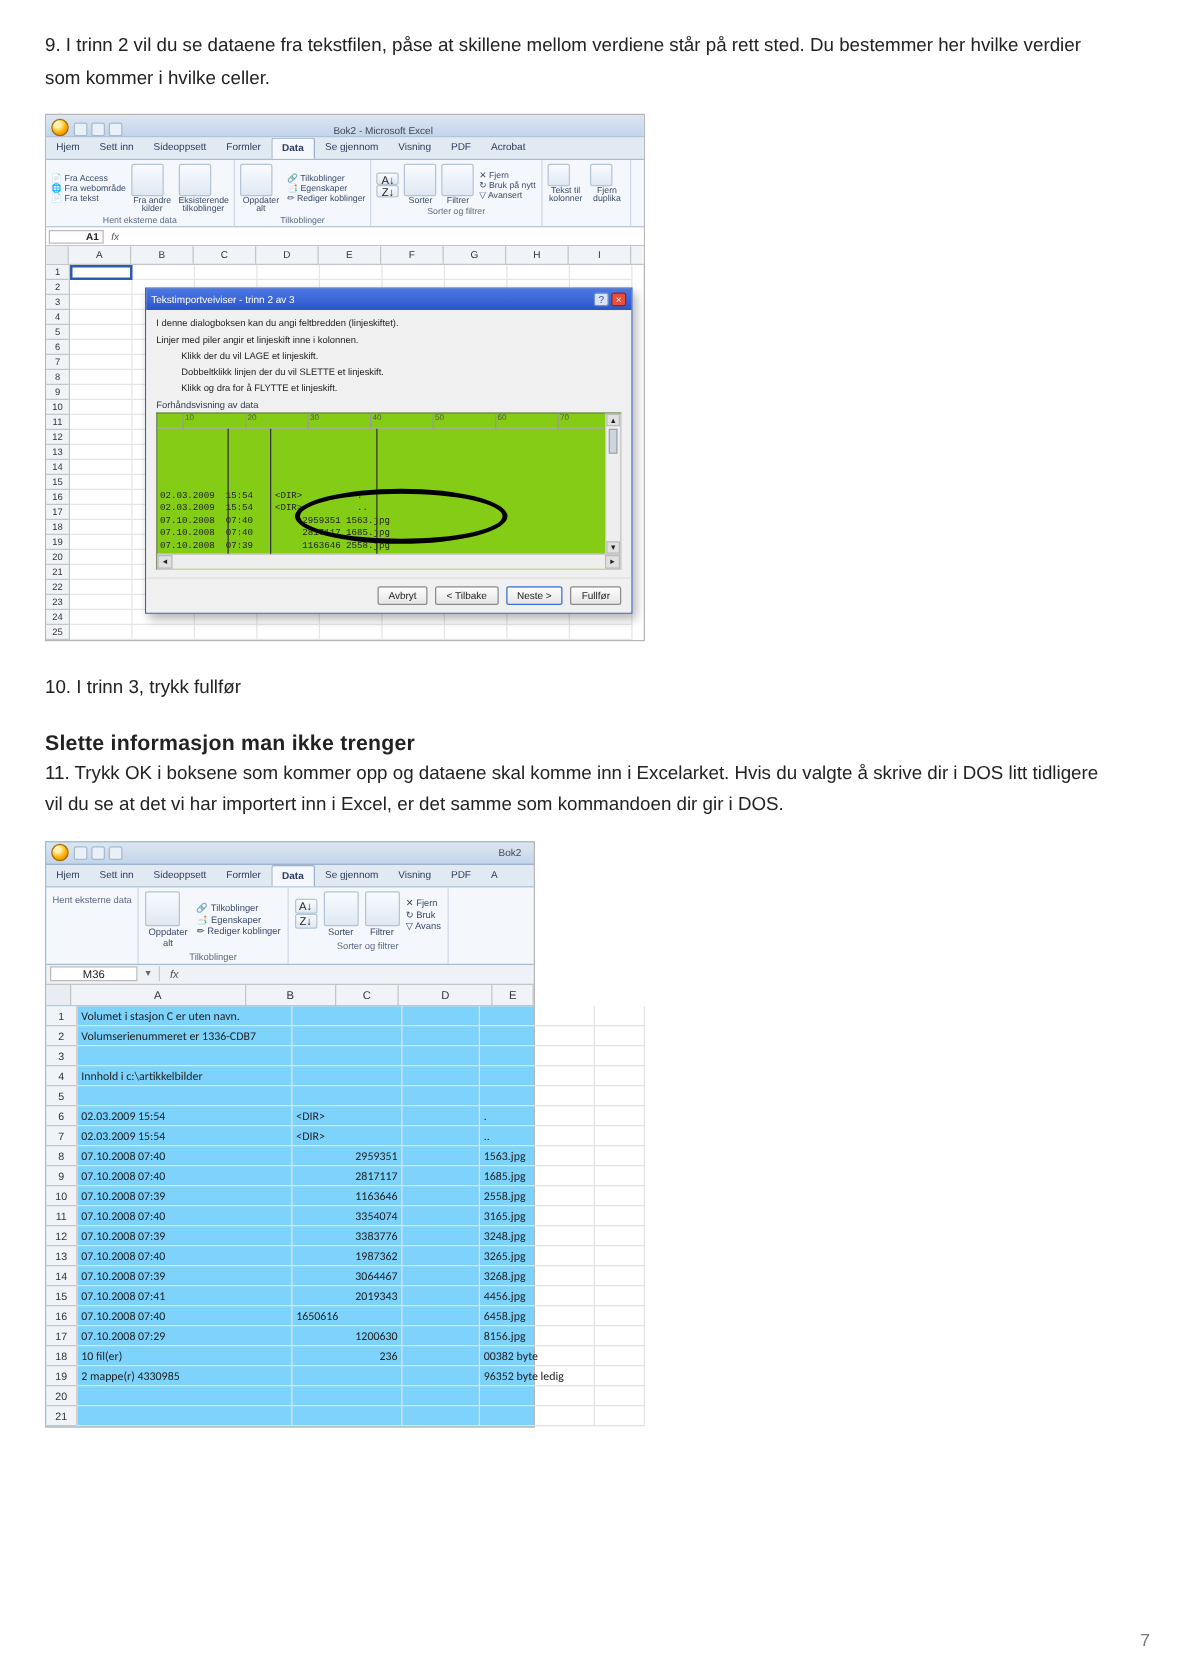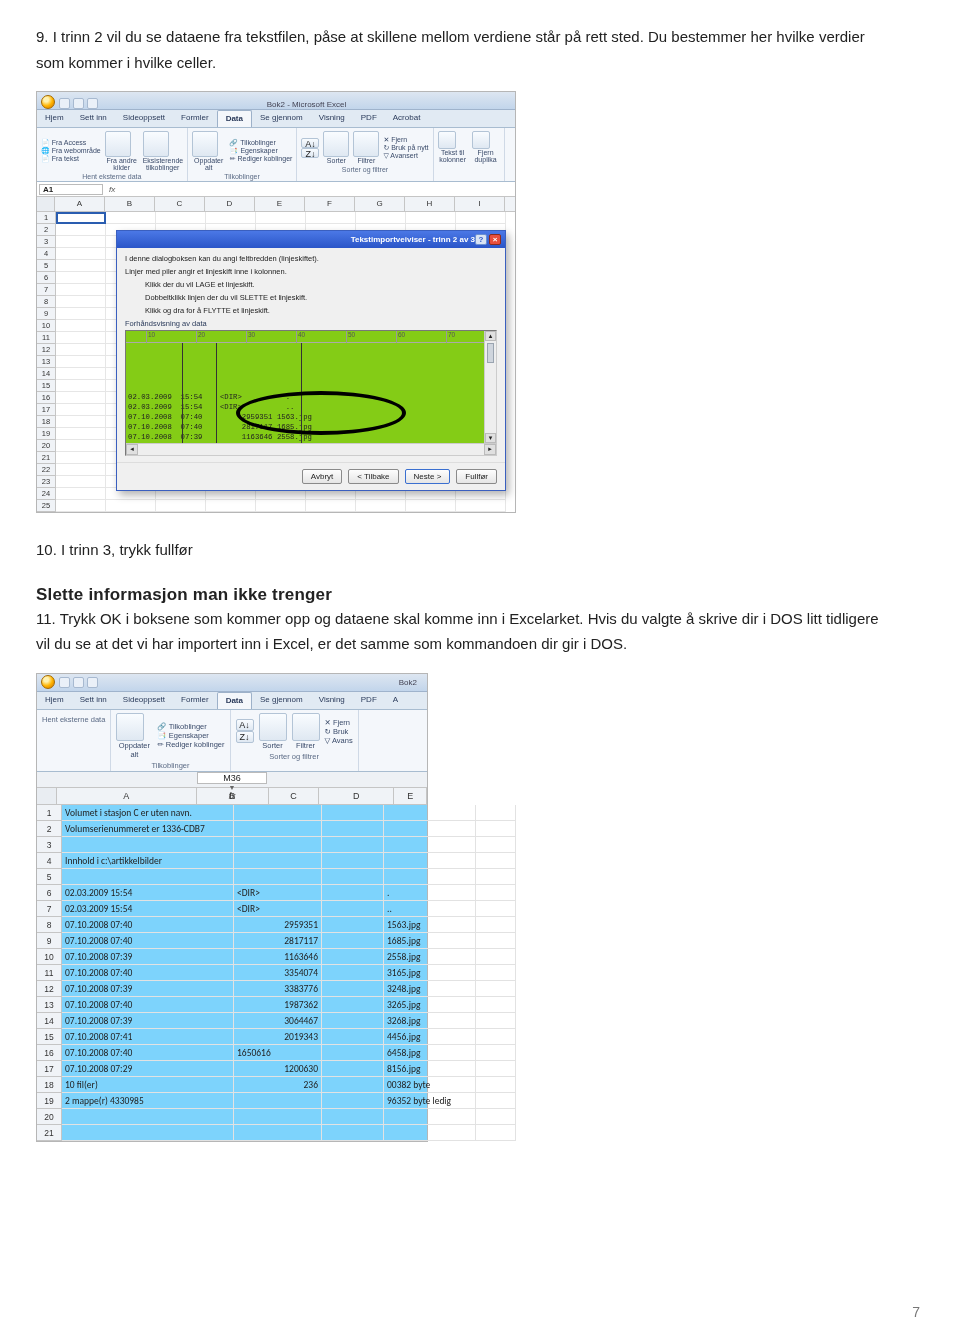--- a/index.html
+++ b/index.html
@@ -28,35 +28,35 @@
   .fig1 .tab { padding:3px 8px 0; color:#2a3a5a; font-size:8px; }
   .fig1 .tab.active { background:#f4f7fb; border-top:1px solid #9db1c9; border-left:1px solid #9db1c9; border-right:1px solid #9db1c9; border-radius:2px 2px 0 0; font-weight:600; }
   .fig1 .ribbon { display:flex; background:#f4f7fb; border-bottom:1px solid #a8bcd0; }
   .fig1 .rgroup { border-right:1px solid #cfd9e6; padding:3px 4px 1px; }
   .fig1 .rgroup .row { display:flex; gap:4px; align-items:center; }
   .fig1 .ricon { width:18px; height:18px; background:linear-gradient(#f9fcff,#dfe8f2); border:1px solid #b3c4d6; border-radius:2px; }
   .fig1 .ricon.big { width:26px; height:26px; }
   .fig1 .rlbl { font-size:7px; color:#3a4b6a; }
   .fig1 .rcap { font-size:7px; text-align:center; color:#5b6b85; margin-top:2px; }
   .fig1 .namebox-row { display:flex; align-items:center; background:#fff; border-bottom:1px solid #c5c5c5; height:15px; }
-  .fig1 .namebox { width:64px; border:1px solid #bbb; margin:0 2px; padding:0 3px; font-size:8px; font-weight:bold; text-align:left; background:#fff; }
+  .fig1 .namebox { width:44px; border:1px solid #bbb; margin:0 2px; padding:0 3px; font-size:8px; font-weight:bold; text-align:right; background:#fff; }
   .fig1 .fx { padding:0 4px; font-style:italic; color:#555; font-size:8px; }
   .fig1 .colhdr { display:flex; background:#f0f3f7; border-bottom:1px solid #c5c5c5; }
   .fig1 .corner { width:18px; height:14px; border-right:1px solid #c5c5c5; background:#e9edf2; }
   .fig1 .ch { width:50px; height:14px; border-right:1px solid #c5c5c5; text-align:center; font-size:8px; color:#333; line-height:14px; }
   .fig1 .gridarea { display:flex; position:relative; }
   .fig1 .rowhdr { background:#f0f3f7; border-right:1px solid #c5c5c5; }
   .fig1 .rh { width:18px; height:12px; border-bottom:1px solid #c5c5c5; text-align:center; font-size:7.5px; color:#333; line-height:12px; }
   .fig1 .cells { position:relative; flex:1; }
   .fig1 .cells .sel { position:absolute; left:0; top:0; width:50px; height:12px; border:2px solid #2a5db0; }
   .fig1 .crow { display:flex; }
   .fig1 .cell { width:50px; height:12px; border-right:1px solid #e6e6e6; border-bottom:1px solid #e6e6e6; }
 
   .wiz { position:absolute; left:60px; top:18px; width:390px; background:#f0f0f0; border:1px solid #3a5fbf; box-shadow:3px 4px 8px rgba(0,0,0,.3); font-size:8px; }
-  .wiz .whdr { display:flex; align-items:center; justify-content:flex-end; background:linear-gradient(#4b78e6,#2a55c8); height:17px; padding:0 4px; color:#fff; font-weight:bold; font-size:8px; }
+  .wiz .whdr { display:flex; align-items:center; justify-content:space-between; background:linear-gradient(#4b78e6,#2a55c8); height:17px; padding:0 4px; color:#fff; font-weight:normal; font-size:8px; }
   .wiz .wclose { display:flex; gap:2px; }
   .wiz .wclose span { width:12px; height:11px; background:#e84f3d; border:1px solid #8a2a1c; border-radius:2px; text-align:center; line-height:9px; color:#fff; font-size:8px; }
   .wiz .wclose .help { background:#d9e3f4; color:#2a55c8; border-color:#6b8fd0; }
   .wiz .body { padding:6px 8px; background:#f0f0f0; }
   .wiz .body p { font-size:7.5px; margin-bottom:4px; color:#222; }
   .wiz .hints { margin:4px 0 4px 20px; }
   .wiz .hints p { font-size:7.5px; }
   .wiz .prev-lbl { font-size:7.5px; margin-top:4px; color:#2a3a5a; }
   .wiz .preview { margin-top:2px; background:#84cc16; border:1px inset #ccc; position:relative; }
   .wiz .ruler { position:relative; height:12px; border-bottom:1px solid #aaa; font-size:7px; color:#555; }
@@ -84,21 +84,21 @@
   .fig2 .tabs { display:flex; height:18px; background:#e1eaf3; border-bottom:1px solid #a8bcd0; }
   .fig2 .tab { padding:3px 8px 0; color:#2a3a5a; font-size:8px; }
   .fig2 .tab.active { background:#f4f7fb; border-top:1px solid #9db1c9; border-left:1px solid #9db1c9; border-right:1px solid #9db1c9; border-radius:2px 2px 0 0; font-weight:600; }
   .fig2 .ribbon { display:flex; background:#f4f7fb; border-bottom:1px solid #a8bcd0; }
   .fig2 .rgroup { border-right:1px solid #cfd9e6; padding:3px 5px 1px; }
   .fig2 .row { display:flex; gap:5px; align-items:center; }
   .fig2 .ricon { width:18px; height:18px; background:linear-gradient(#f9fcff,#dfe8f2); border:1px solid #b3c4d6; border-radius:2px; }
   .fig2 .ricon.big { width:28px; height:28px; }
   .fig2 .rlbl { font-size:7.5px; color:#3a4b6a; }
   .fig2 .rcap { font-size:7.5px; text-align:center; color:#5b6b85; margin-top:2px; }
-  .fig2 .namebox-row { display:flex; align-items:center; background:#eef1f5; border-bottom:1px solid #c5c5c5; height:16px;flex-direction:column; }
+  .fig2 .namebox-row { display:flex; align-items:center; background:#eef1f5; border-bottom:1px solid #c5c5c5; height:16px; }
   .fig2 .namebox { width:70px; border:1px solid #bbb; margin:0 3px; padding:0 4px; font-size:9px; text-align:center; background:#fff; }
   .fig2 .fx { padding:0 5px; font-style:italic; color:#555; font-size:9px; }
   .fig2 .colhdr { display:flex; background:#f0f3f7; border-bottom:1px solid #c5c5c5; }
   .fig2 .corner { width:24px; height:16px; border-right:1px solid #c5c5c5; background:#e9edf2; }
   .fig2 .ch { height:16px; border-right:1px solid #c5c5c5; text-align:center; font-size:9px; color:#333; line-height:16px; }
   .fig2 .chA{width:172px}.fig2 .chB{width:88px}.fig2 .chC{width:62px}.fig2 .chD{width:92px}.fig2 .chE{width:40px}
   .fig2 .gridarea { display:flex; }
   .fig2 .rowhdr { background:#f0f3f7; border-right:1px solid #c5c5c5; }
   .fig2 .rh { width:24px; height:16px; border-bottom:1px solid #c5c5c5; text-align:center; font-size:8.5px; color:#333; line-height:16px; }
   .fig2 .cells { flex:1; font-family:Calibri, Arial, sans-serif; }

